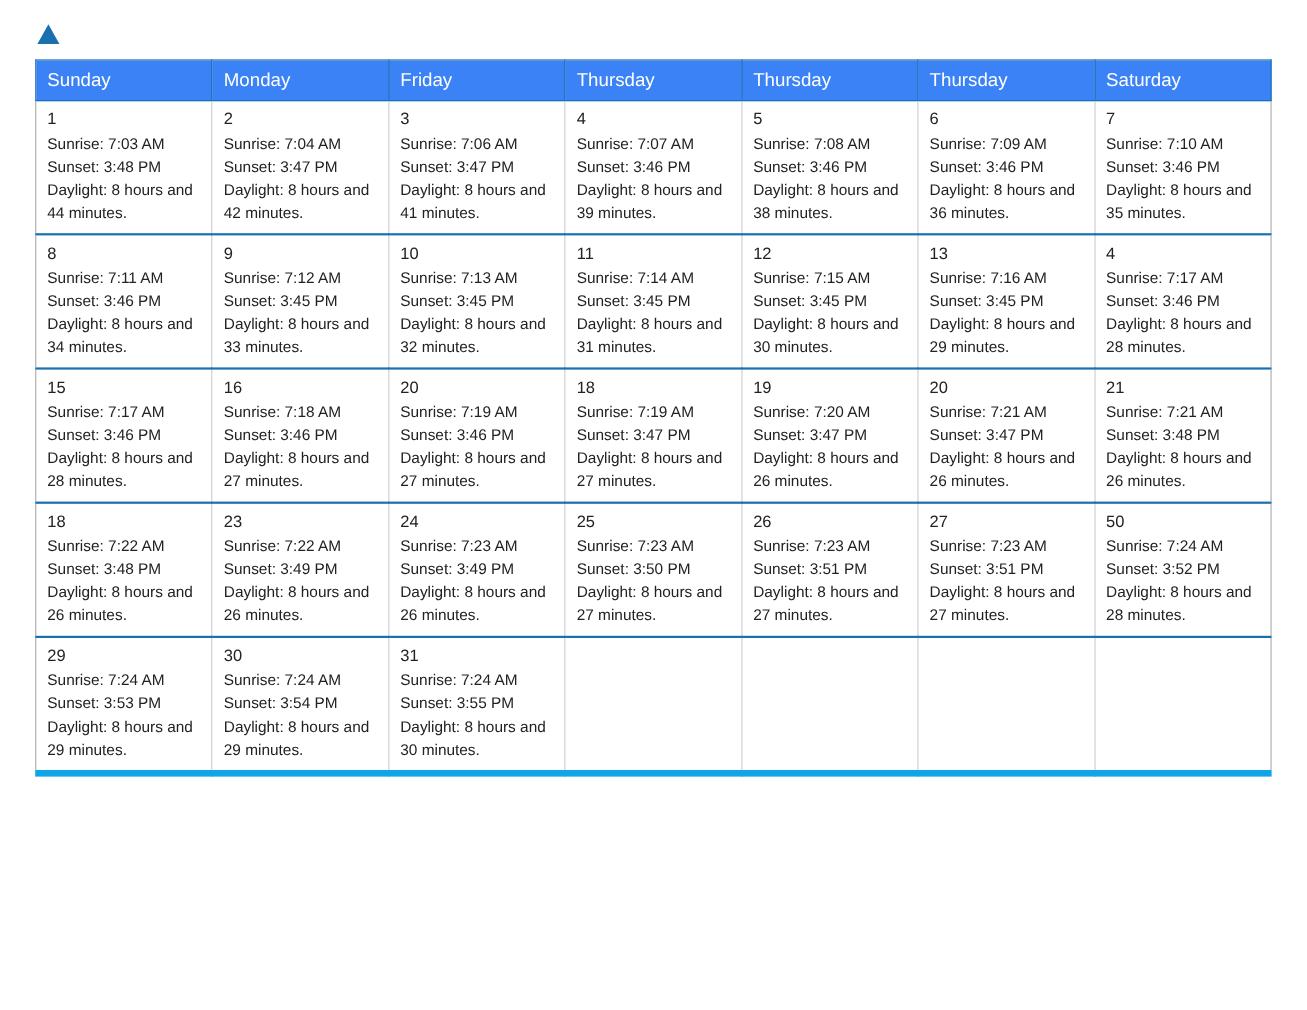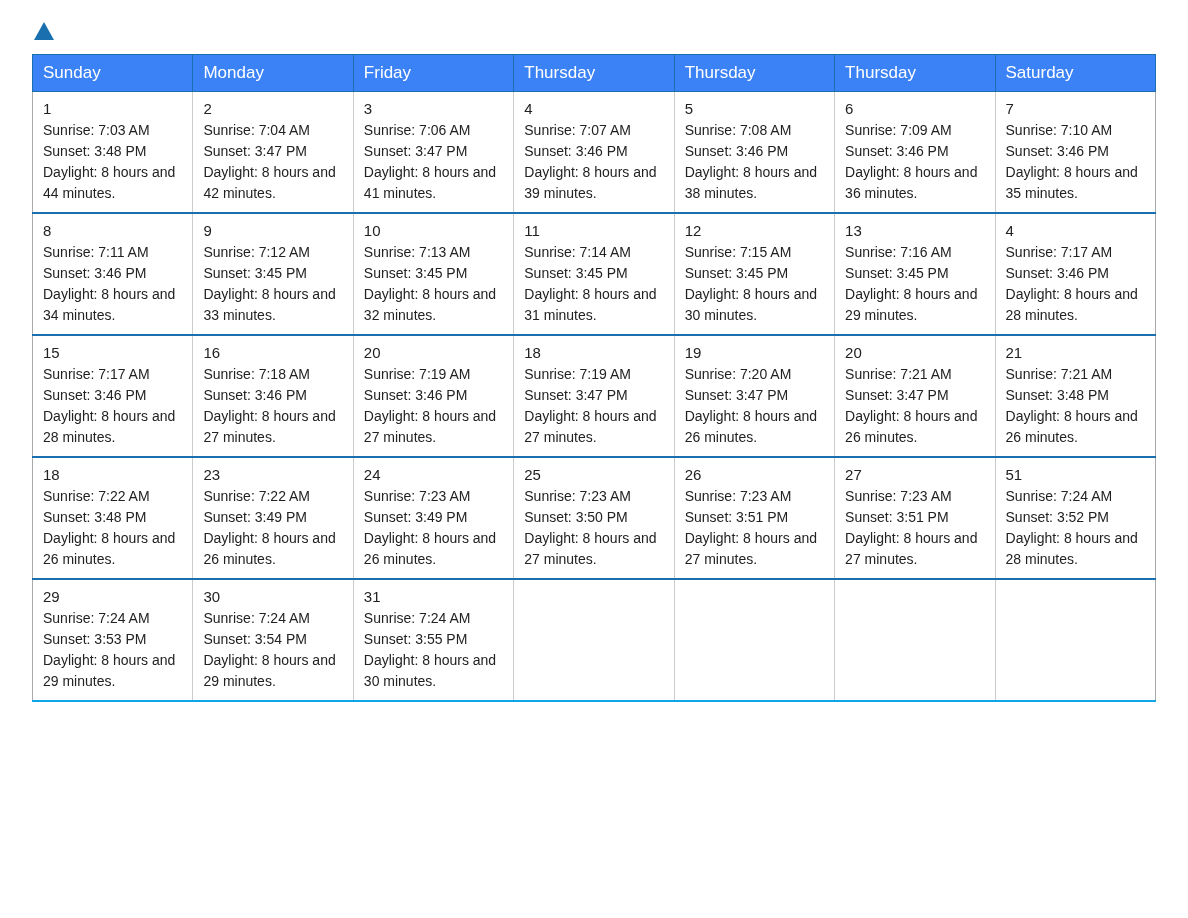--- a/index.html
+++ b/index.html
@@ -90,21 +90,21 @@
       font-weight: normal;
       margin-bottom: 3px;
       display: block;
     }
     .day-info {
       font-size: 14px;
       line-height: 1.5;
       color: #222;
     }
     tbody tr:last-child {
-      border-bottom: 2px solid #0ea5e9;
+      border-bottom: 6px solid #0ea5e9;
     }
     .empty-cell { background: #fff; }
   </style>
 </head>
 <body>
 
 <div class="header">
   <div class="logo">
     <div class="logo-text">
       <span class="logo-general"></span>
@@ -241,21 +241,21 @@
         </td>
         <td>
           <span class="day-number">26</span>
           <div class="day-info">Sunrise: 7:23 AM<br>Sunset: 3:51 PM<br>Daylight: 8 hours and 27 minutes.</div>
         </td>
         <td>
           <span class="day-number">27</span>
           <div class="day-info">Sunrise: 7:23 AM<br>Sunset: 3:51 PM<br>Daylight: 8 hours and 27 minutes.</div>
         </td>
         <td>
-          <span class="day-number">51</span>
+          <span class="day-number">50</span>
           <div class="day-info">Sunrise: 7:24 AM<br>Sunset: 3:52 PM<br>Daylight: 8 hours and 28 minutes.</div>
         </td>
       </tr>
       <tr>
         <td>
           <span class="day-number">29</span>
           <div class="day-info">Sunrise: 7:24 AM<br>Sunset: 3:53 PM<br>Daylight: 8 hours and 29 minutes.</div>
         </td>
         <td>
           <span class="day-number">30</span>

